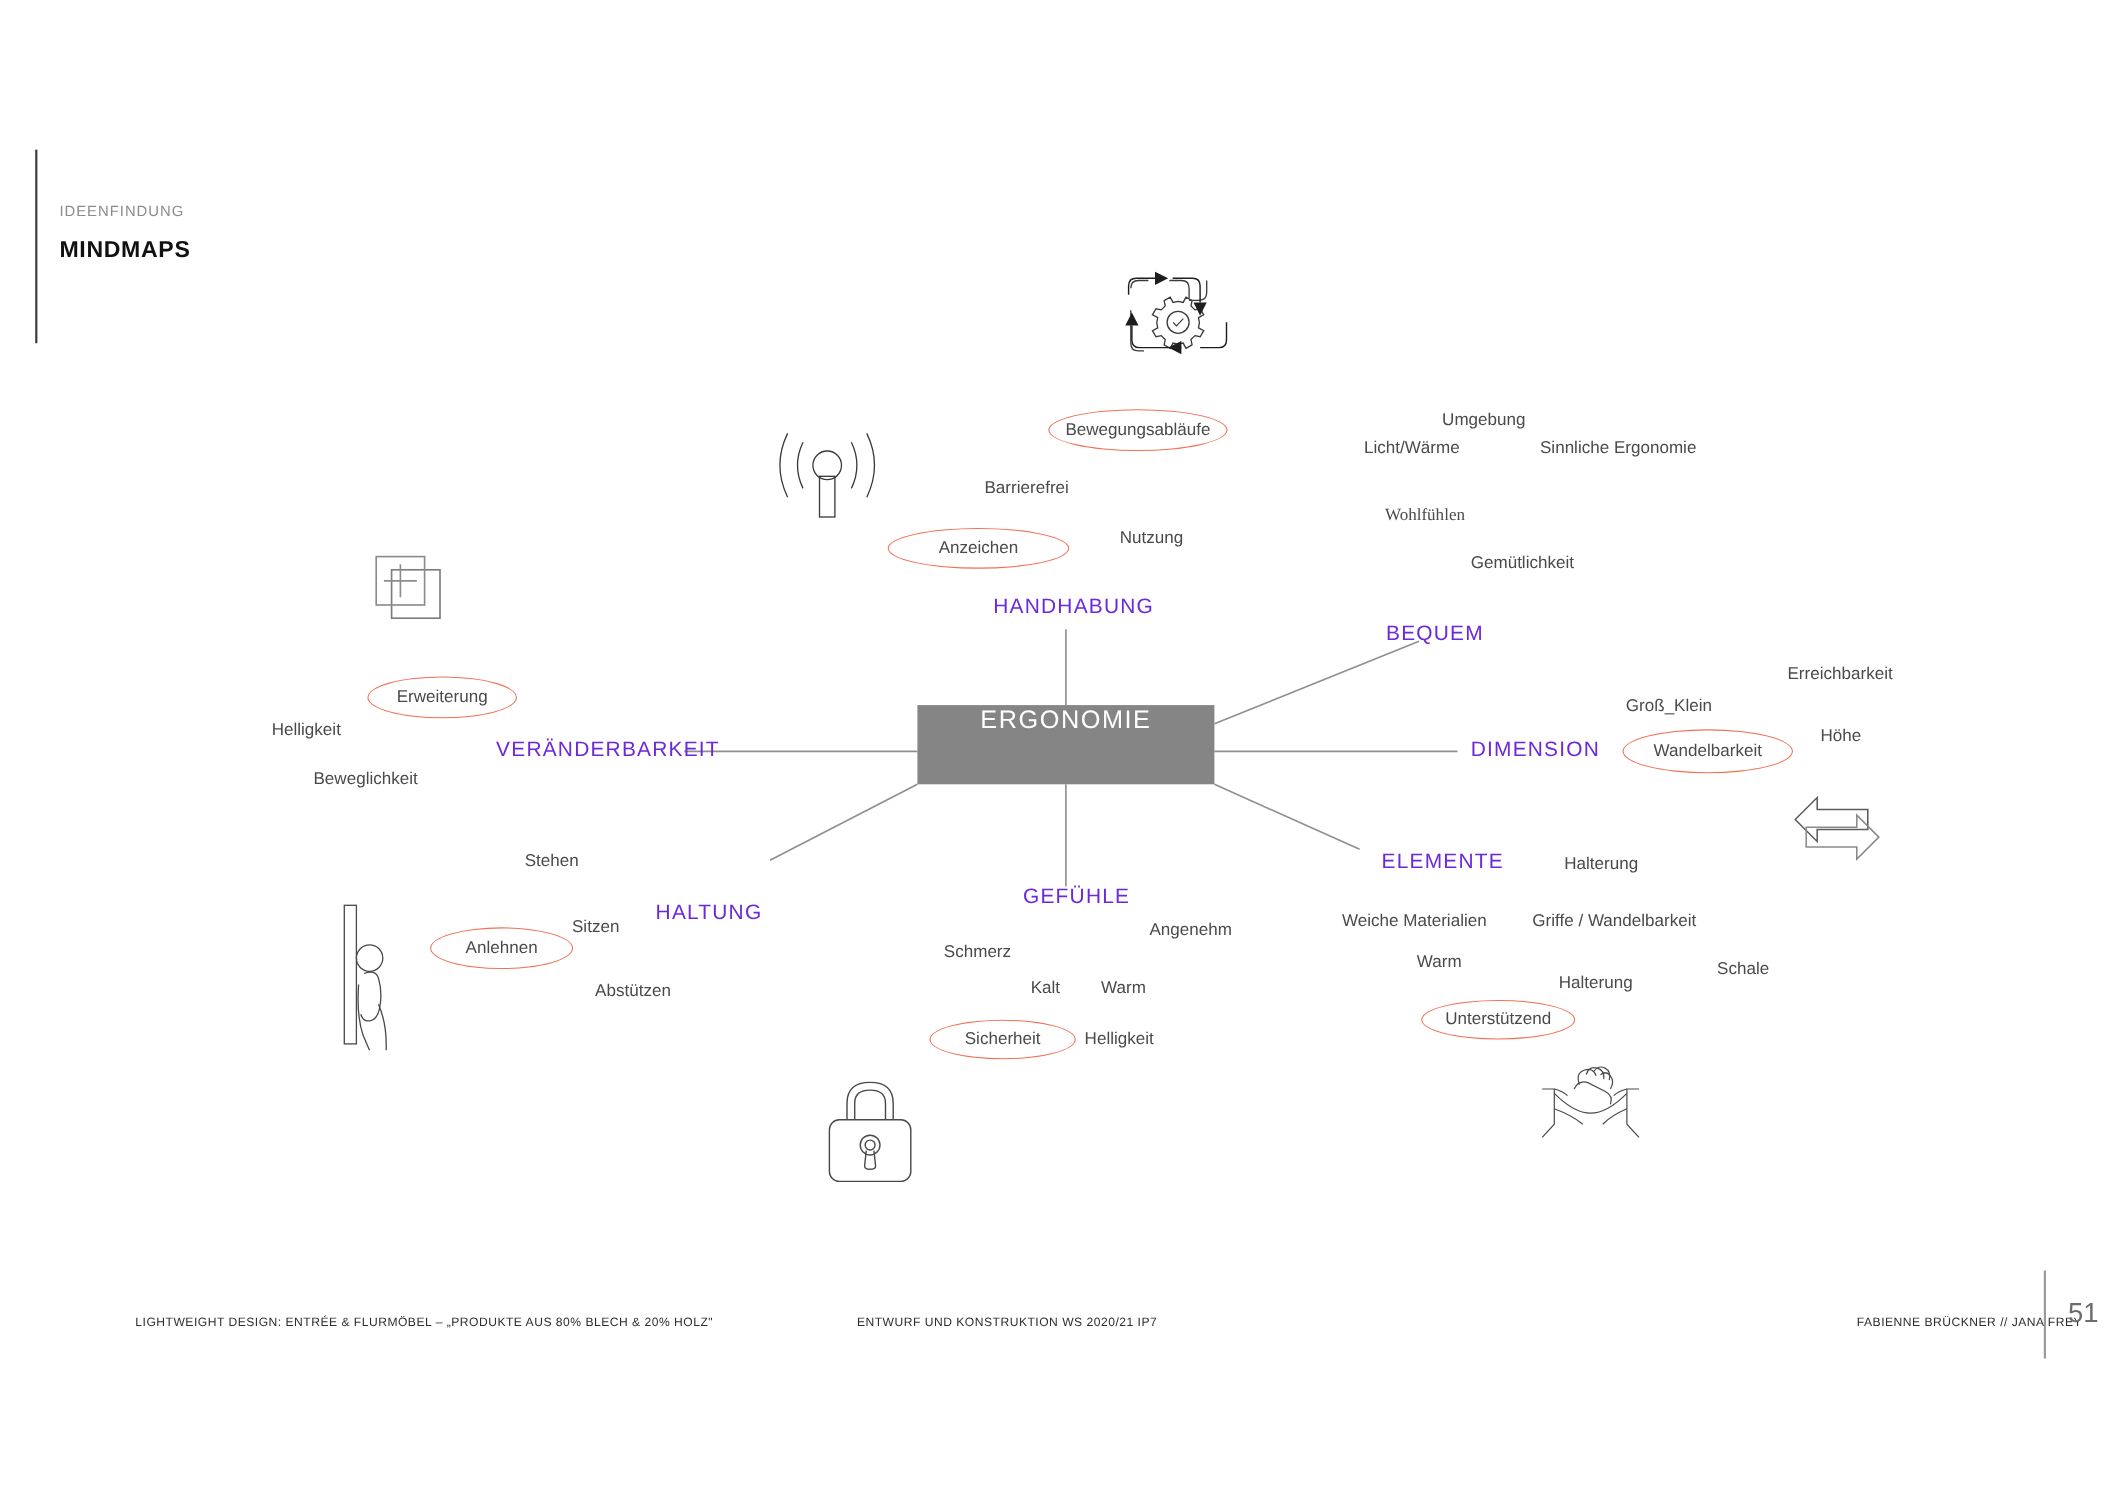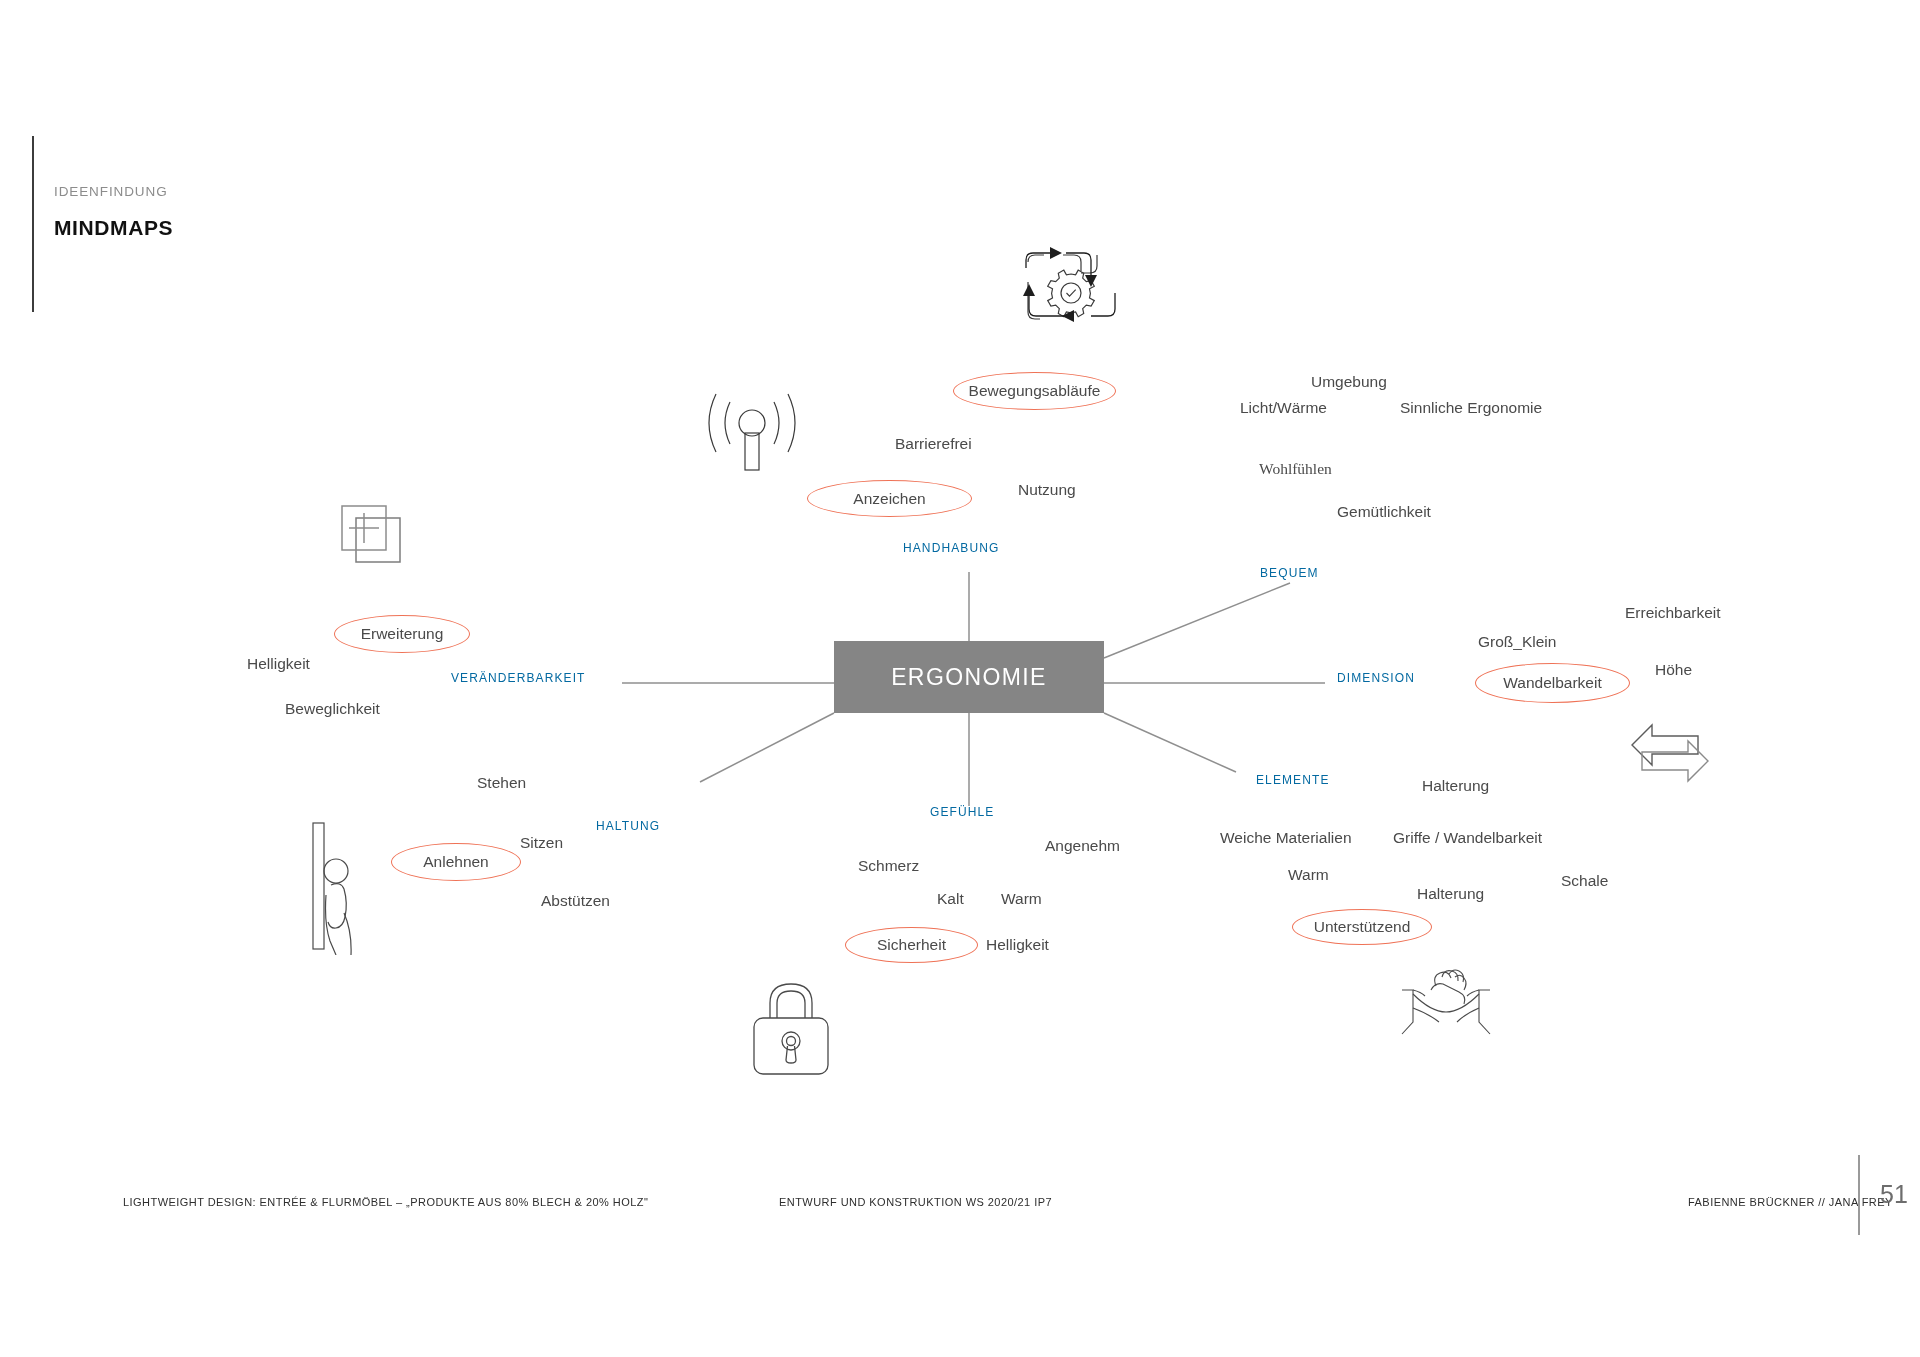--- a/index.html
+++ b/index.html
@@ -42,28 +42,28 @@
     white-space:nowrap;
   }
 
   
   .map{position:absolute;left:0;top:0;width:1920px;height:1357px;}
   svg.lines{position:absolute;left:0;top:0;width:1920px;height:1357px;pointer-events:none;}
 
   .center-box{
     position:absolute;left:834px;top:641px;width:270px;height:72px;
     background:#858585;
-    display:flex;align-items:center;justify-content:center;
+    display:flex;align-items:flex-start;justify-content:center;
   }
   .center-box span{
     color:#ffffff;font-size:23px;letter-spacing:1.4px;font-weight:400;
   }
 
   .branch{
-    position:absolute;font-size:12px;letter-spacing:1.1px;color:#0369a1;white-space:nowrap;
+    position:absolute;font-size:19px;letter-spacing:1.1px;color:#6d28d9;white-space:nowrap;
   }
   .kw{
     position:absolute;font-size:15.5px;color:#4a4a4a;white-space:nowrap;
   }
   .kw-hl{
     position:absolute;font-size:15.5px;color:#4a4a4a;white-space:nowrap;
     display:flex;align-items:center;justify-content:center;
     border:1.7px solid #ef7256;border-radius:50%;
     box-sizing:border-box;
   }

